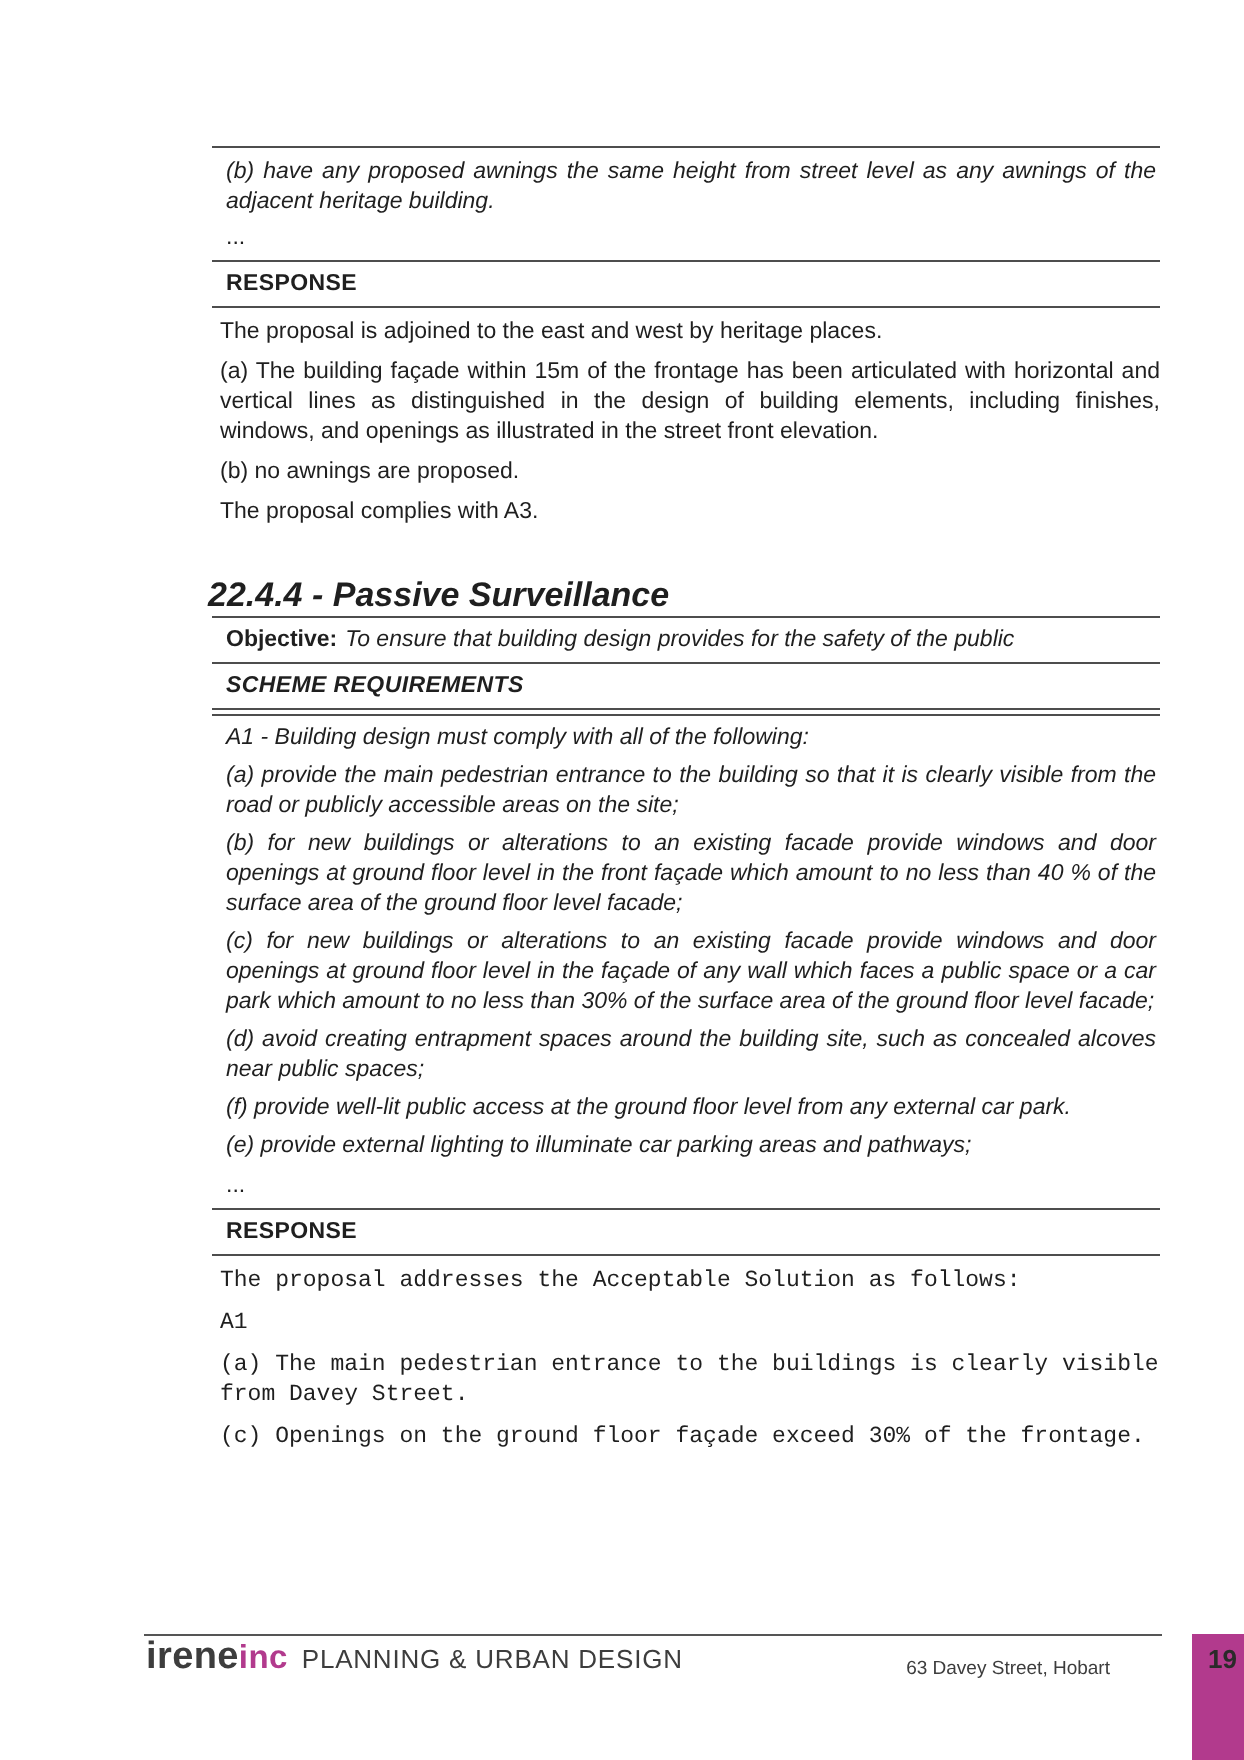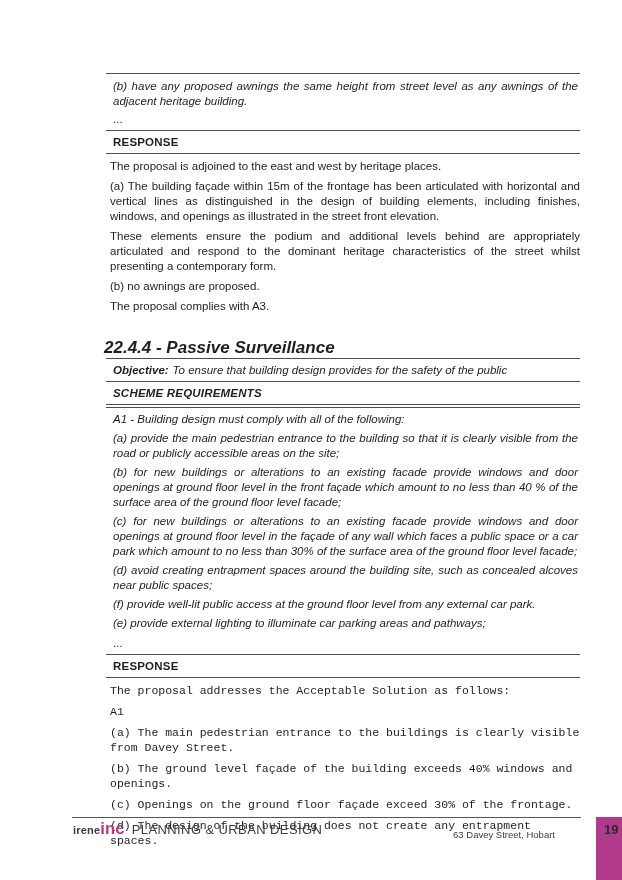--- a/index.html
+++ b/index.html
@@ -29,42 +29,42 @@
   .body-block{margin:5px 0 0 4px;}
   .body-block p{margin:5px 0 0 0;text-align:justify;}
   .body-block p:first-child{margin-top:0;}
   .section-heading{
     margin:26px 0 3px -2px;
     font-size:17px;
     font-weight:bold;
     font-style:italic;
   }
   .objective-row{padding:3.5px 2px 3.5px 7px;}
-  .obj-label{font-weight:bold;font-style:italic;}
+  .obj-label{font-weight:bold;}
   .obj-text{font-style:italic;margin-left:4px;}
   .scheme-row{padding:3.5px 2px 3.5px 7px;}
   .scheme-label{font-weight:bold;font-style:italic;letter-spacing:0.2px;}
   .hairline{height:1px;background:#4d4d4d;margin-top:2px;}
   .req-block{margin:4px 0 3px 0;padding-left:7px;padding-right:2px;}
   .req-block p{margin:4px 0 0 0;font-style:italic;text-align:justify;}
   .req-block p:first-child{margin-top:0;}
   .req-block .ellipsis{font-style:normal;margin-top:5px;}
   .body-block2{margin:5px 0 0 4px;font-family:Liberation Mono, monospace;}
   .body-block2 p{margin:6px 0 0 0;}
   .body-block2 p:first-child{margin-top:0;}
   
   .footer-rule{
     position:absolute;left:72px;top:817px;
     width:509px;height:1px;background:#555555;
   }
   .footer-brand{
     position:absolute;left:73px;top:821px;
     display:flex;align-items:baseline;
   }
-  .brand-name{font-size:11px;font-weight:bold;color:#3d3d3d;letter-spacing:0.2px;}
+  .brand-name{font-size:19px;font-weight:bold;color:#3d3d3d;letter-spacing:0.2px;}
   .brand-suffix{font-size:16.5px;font-weight:bold;color:var(--accent,#b23a8d);letter-spacing:0.2px;}
   .brand-tagline{font-size:13px;color:#3d3d3d;margin-left:7px;letter-spacing:0.4px;}
   .footer-address{
     position:absolute;right:67px;top:827px;
     font-size:9.5px;color:#3d3d3d;
   }
   .page-num-block{
     position:absolute;left:596px;top:817px;
     width:40px;height:63px;
     background:var(--accent,#b23a8d);
@@ -84,21 +84,20 @@
       <p class="quote">(b) have any proposed awnings the same height from street level as any awnings of the adjacent heritage building.</p>
       <p class="ellipsis">...</p>
     </div>
     <div class="response-row rule-bottom">
       <span class="response-label">RESPONSE</span>
     </div>
 
     <div class="body-block">
       <p>The proposal is adjoined to the east and west by heritage places.</p>
       <p>(a) The building façade within 15m of the frontage has been articulated with horizontal and vertical lines as distinguished in the design of building elements, including finishes, windows, and openings as illustrated in the street front elevation.</p>
-      <p>These elements ensure the podium and additional levels behind are appropriately articulated and respond to the dominant heritage characteristics of the street whilst presenting a contemporary form.</p>
       <p>(b) no awnings are proposed.</p>
       <p>The proposal complies with A3.</p>
     </div>
 
     <h2 class="section-heading">22.4.4 - Passive Surveillance</h2>
 
     <div class="objective-row rule-top rule-bottom">
       <span class="obj-label">Objective:</span><span class="obj-text">To ensure that building design provides for the safety of the public</span>
     </div>
     <div class="scheme-row rule-bottom">
@@ -118,23 +117,21 @@
     </div>
 
     <div class="response-row rule-top rule-bottom">
       <span class="response-label">RESPONSE</span>
     </div>
 
     <div class="body-block2">
       <p>The proposal addresses the Acceptable Solution as follows:</p>
       <p>A1</p>
       <p>(a) The main pedestrian entrance to the buildings is clearly visible from Davey Street.</p>
-      <p>(b) The ground level façade of the building exceeds 40% windows and openings.</p>
       <p>(c) Openings on the ground floor façade exceed 30% of the frontage.</p>
-      <p>(d) The design of the building does not create any entrapment spaces.</p>
     </div>
 
   </div>
 
   <div class="footer-rule"></div>
   <div class="footer-brand">
     <span class="brand-name">irene</span>
       <span class="brand-suffix">inc</span>
     <span class="brand-tagline">PLANNING &amp; URBAN DESIGN</span>
   </div>

